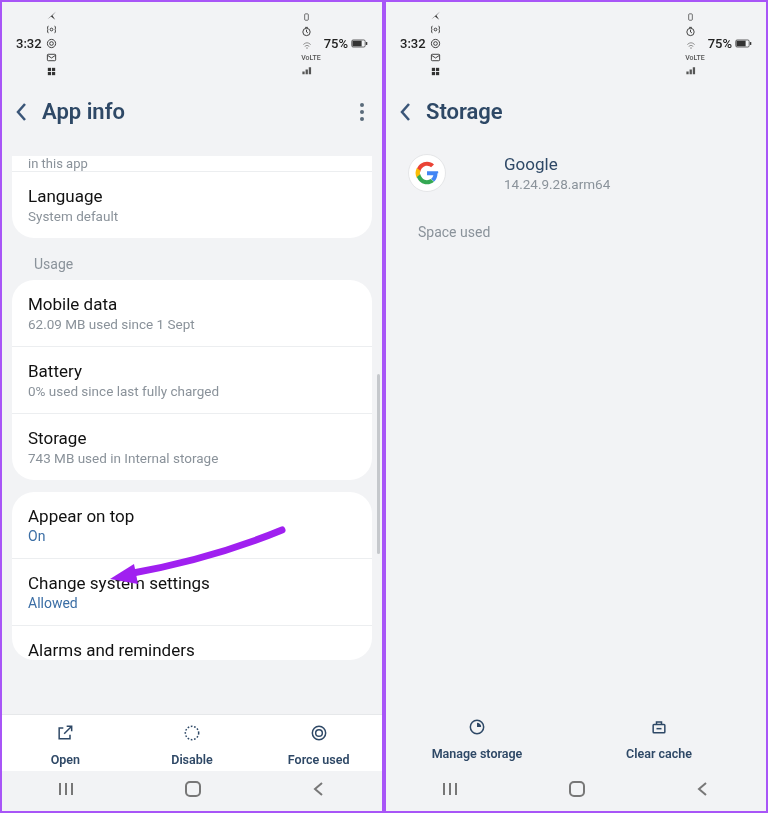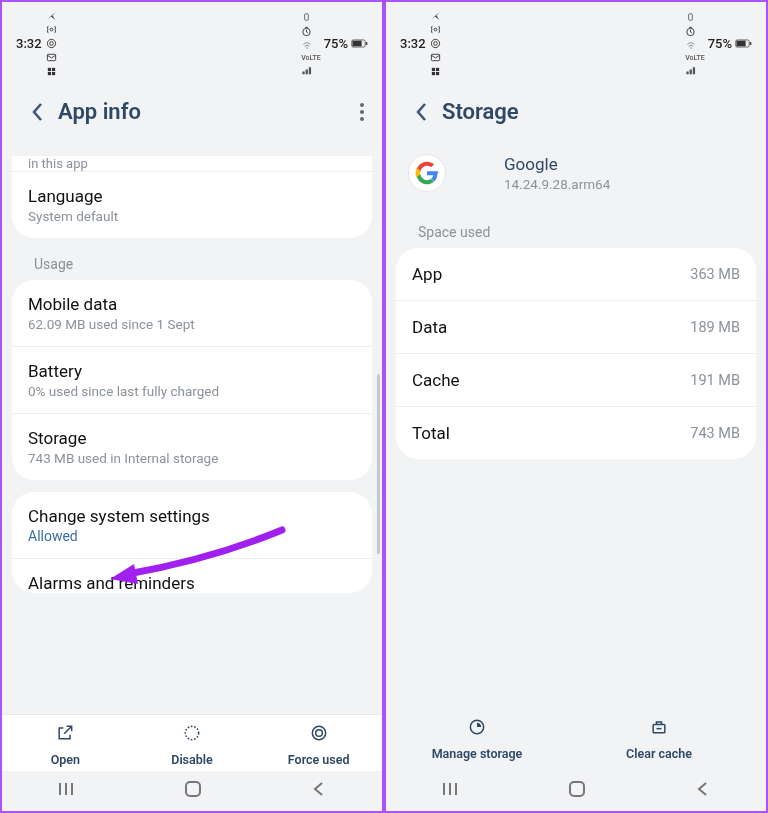--- a/index.html
+++ b/index.html
@@ -28,21 +28,21 @@
     font-size: 13px;
     color: #222;
     font-weight: 500;
   }
   .status-left { display: flex; align-items: center; gap: 4px; }
   .status-right { display: flex; align-items: center; gap: 3px; }
   .status-icons { display: flex; gap: 3px; font-size: 12px; flex-direction: column; }
   .app-header {
     display: flex;
     align-items: center;
-    padding: 18px 14px 20px 30px;
+    padding: 18px 14px 20px 14px;
     position: relative;
   }
   .back-chevron {
     width: 12px;
     height: 20px;
     stroke: #3a5578;
     stroke-width: 2.5;
     fill: none;
     margin-right: 14px;
   }
@@ -292,20 +292,24 @@
         <div class="item-sub">0% used since last fully charged</div>
       </div>
       <div class="item">
         <div class="item-title">Storage</div>
         <div class="item-sub">743 MB used in Internal storage</div>
       </div>
     </div>
 
     <div class="card card-partial-bottom">
       <div class="item">
+        <div class="item-title">Appear on top</div>
+        <div class="item-sub-link">On</div>
+      </div>
+      <div class="item">
         <div class="item-title">Change system settings</div>
         <div class="item-sub-link">Allowed</div>
       </div>
       <div class="item" style="padding-bottom:0">
         <div class="item-title">Alarms and reminders</div>
       </div>
     </div>
 
     <div class="scrollbar"></div>
 
@@ -426,38 +430,20 @@
         </svg>
       </div>
       <div class="app-info-text">
         <div class="app-name">Google</div>
         <div class="app-version">14.24.9.28.arm64</div>
       </div>
     </div>
 
     <div class="section-label">Space used</div>
 
-    <div class="card">
-      <div class="kv-item">
-        <div class="kv-key">App</div>
-        <div class="kv-val">363 MB</div>
-      </div>
-      <div class="kv-item">
-        <div class="kv-key">Data</div>
-        <div class="kv-val">189 MB</div>
-      </div>
-      <div class="kv-item">
-        <div class="kv-key">Cache</div>
-        <div class="kv-val">191 MB</div>
-      </div>
-      <div class="kv-item">
-        <div class="kv-key">Total</div>
-        <div class="kv-val">743 MB</div>
-      </div>
-    </div>
 
     <div class="arrow" style="left:200px;top:565px;">
       <svg width="140" height="70">
         <path d="M6 6 Q60 40 110 52"></path>
         <polygon points="128,55 100,44 104,66"></polygon>
       </svg>
     </div>
   </div>
 
   <div class="bottom-actions-2">

